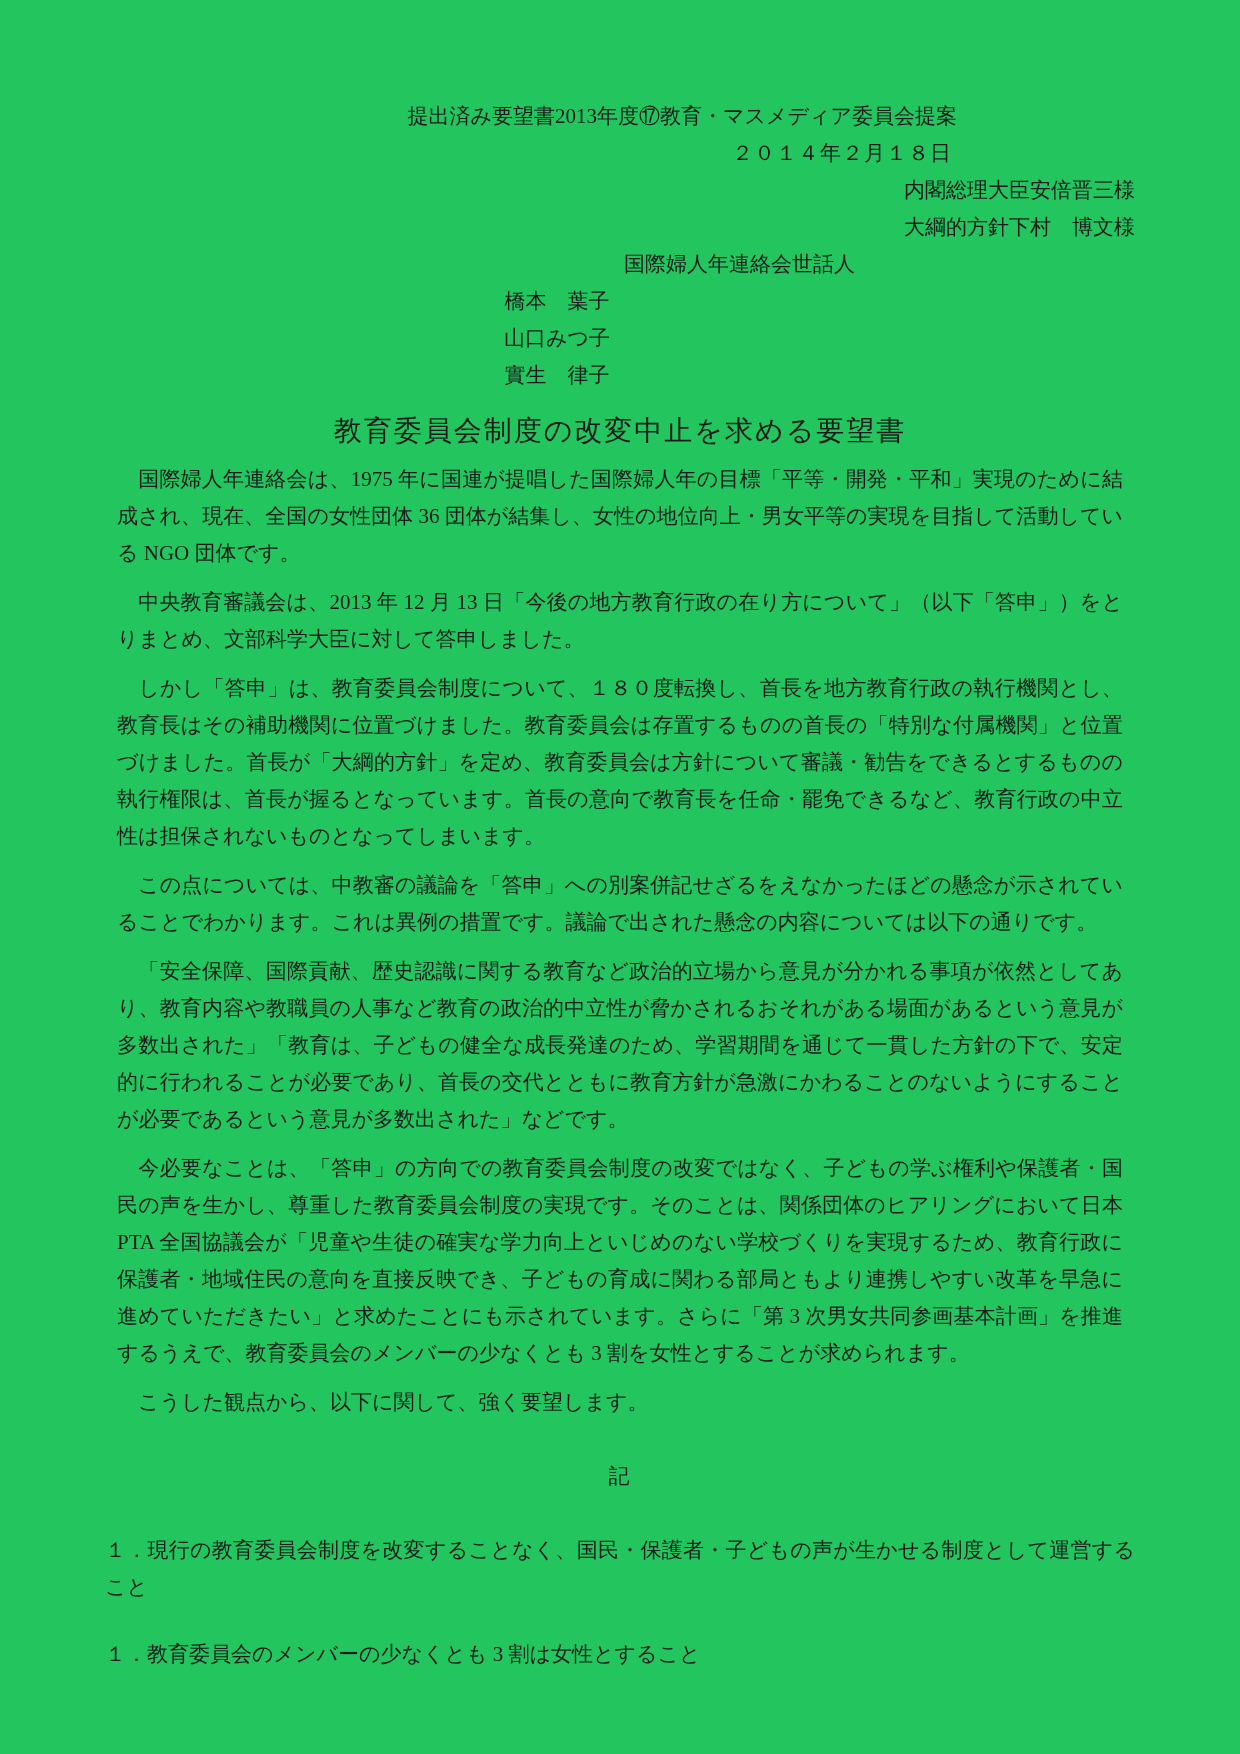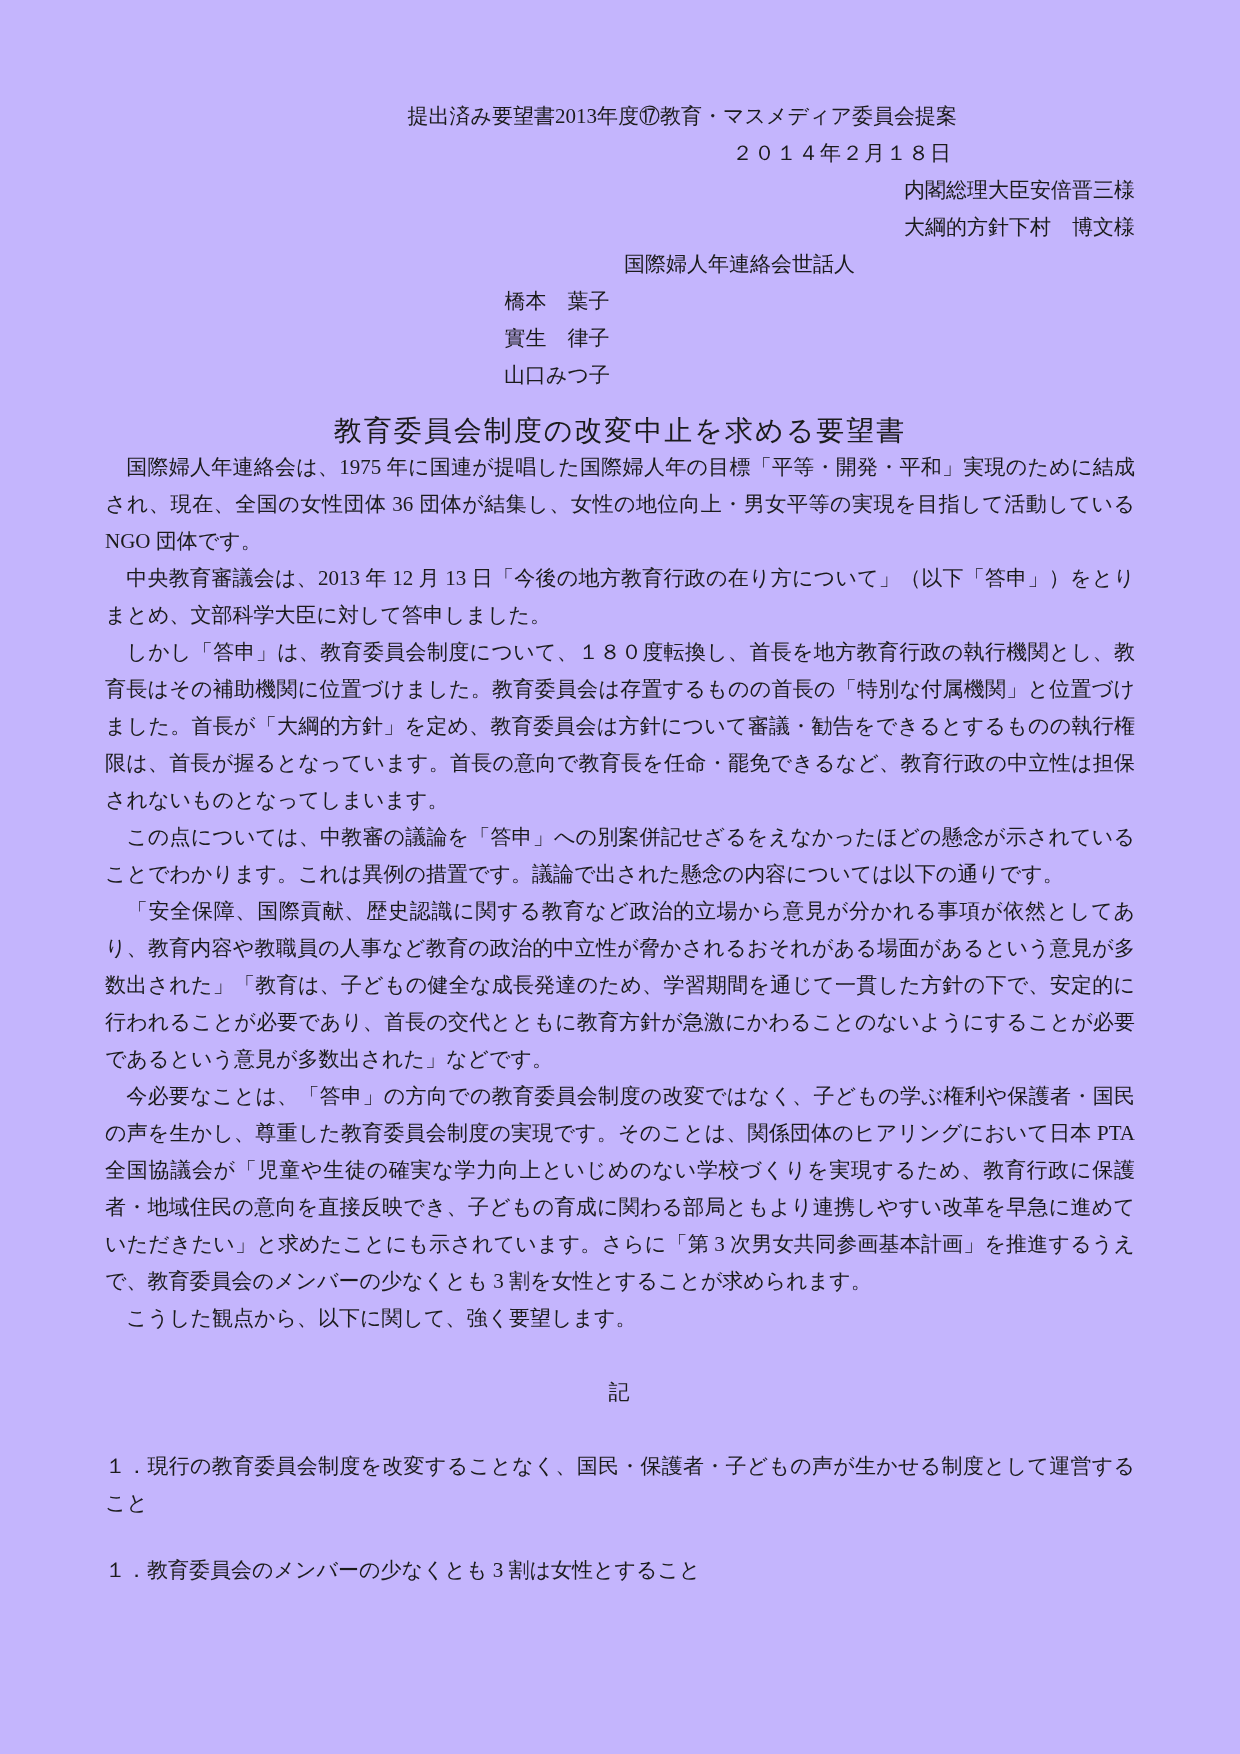--- a/index.html
+++ b/index.html
@@ -5,21 +5,21 @@
   html, body {
     margin: 0;
     padding: 0;
     background: #ffffff;
   }
   .page {
     position: relative;
     width: 1240px;
     height: 1754px;
     margin: 0 auto;
-    background: #c4b5fd;
+    background: #22c55e;
     box-sizing: border-box;
     padding: 98px 105px 0 105px;
     font-family: "Liberation Serif", "DejaVu Serif", serif;
     color: #1b1b1b;
     font-size: 21px;
     line-height: 37px;
     overflow: hidden;
   }
   .hdr-note {
     text-align: right;
@@ -48,21 +48,21 @@
     white-space: nowrap;
   }
   .doc-title {
     text-align: center;
     font-size: 28px;
     letter-spacing: 2px;
     margin-top: 18px;
     white-space: nowrap;
   }
   p.body-par {
-    margin: 0;
+    margin: 12px;
     text-align: justify;
     text-justify: inter-ideograph;
   }
   .gap-before { margin-top: 37px; }
   .record-marker {
     text-align: center;
     margin-top: 37px;
     letter-spacing: 2px;
   }
   .request-item {
@@ -85,22 +85,22 @@
     <span class="addr-title">内閣総理大臣</span><span>安倍晋三様</span>
   </div>
 
   <div class="addressee">
     <span class="addr-title">大綱的方針</span><span>下村　博文様</span>
   </div>
 
   <div class="sender-org">国際婦人年連絡会世話人</div>
 
   <div class="sender-name">橋本　葉子</div>
+  <div class="sender-name">山口みつ子</div>
   <div class="sender-name">實生　律子</div>
-  <div class="sender-name">山口みつ子</div>
 
   <div class="doc-title">教育委員会制度の改変中止を求める要望書</div>
 
   <p class="body-par gap-before">　国際婦人年連絡会は、1975 年に国連が提唱した国際婦人年の目標「平等・開発・平和」実現のために結成され、現在、全国の女性団体 36 団体が結集し、女性の地位向上・男女平等の実現を目指して活動している NGO 団体です。</p>
 
   <p class="body-par gap-before">　中央教育審議会は、2013 年 12 月 13 日「今後の地方教育行政の在り方について」（以下「答申」）をとりまとめ、文部科学大臣に対して答申しました。</p>
   <p class="body-par">　しかし「答申」は、教育委員会制度について、１８０度転換し、首長を地方教育行政の執行機関とし、教育長はその補助機関に位置づけました。教育委員会は存置するものの首長の「特別な付属機関」と位置づけました。首長が「大綱的方針」を定め、教育委員会は方針について審議・勧告をできるとするものの執行権限は、首長が握るとなっています。首長の意向で教育長を任命・罷免できるなど、教育行政の中立性は担保されないものとなってしまいます。</p>
   <p class="body-par">　この点については、中教審の議論を「答申」への別案併記せざるをえなかったほどの懸念が示されていることでわかります。これは異例の措置です。議論で出された懸念の内容については以下の通りです。</p>
   <p class="body-par">　「安全保障、国際貢献、歴史認識に関する教育など政治的立場から意見が分かれる事項が依然としてあり、教育内容や教職員の人事など教育の政治的中立性が脅かされるおそれがある場面があるという意見が多数出された」「教育は、子どもの健全な成長発達のため、学習期間を通じて一貫した方針の下で、安定的に行われることが必要であり、首長の交代とともに教育方針が急激にかわることのないようにすることが必要であるという意見が多数出された」などです。</p>
 

